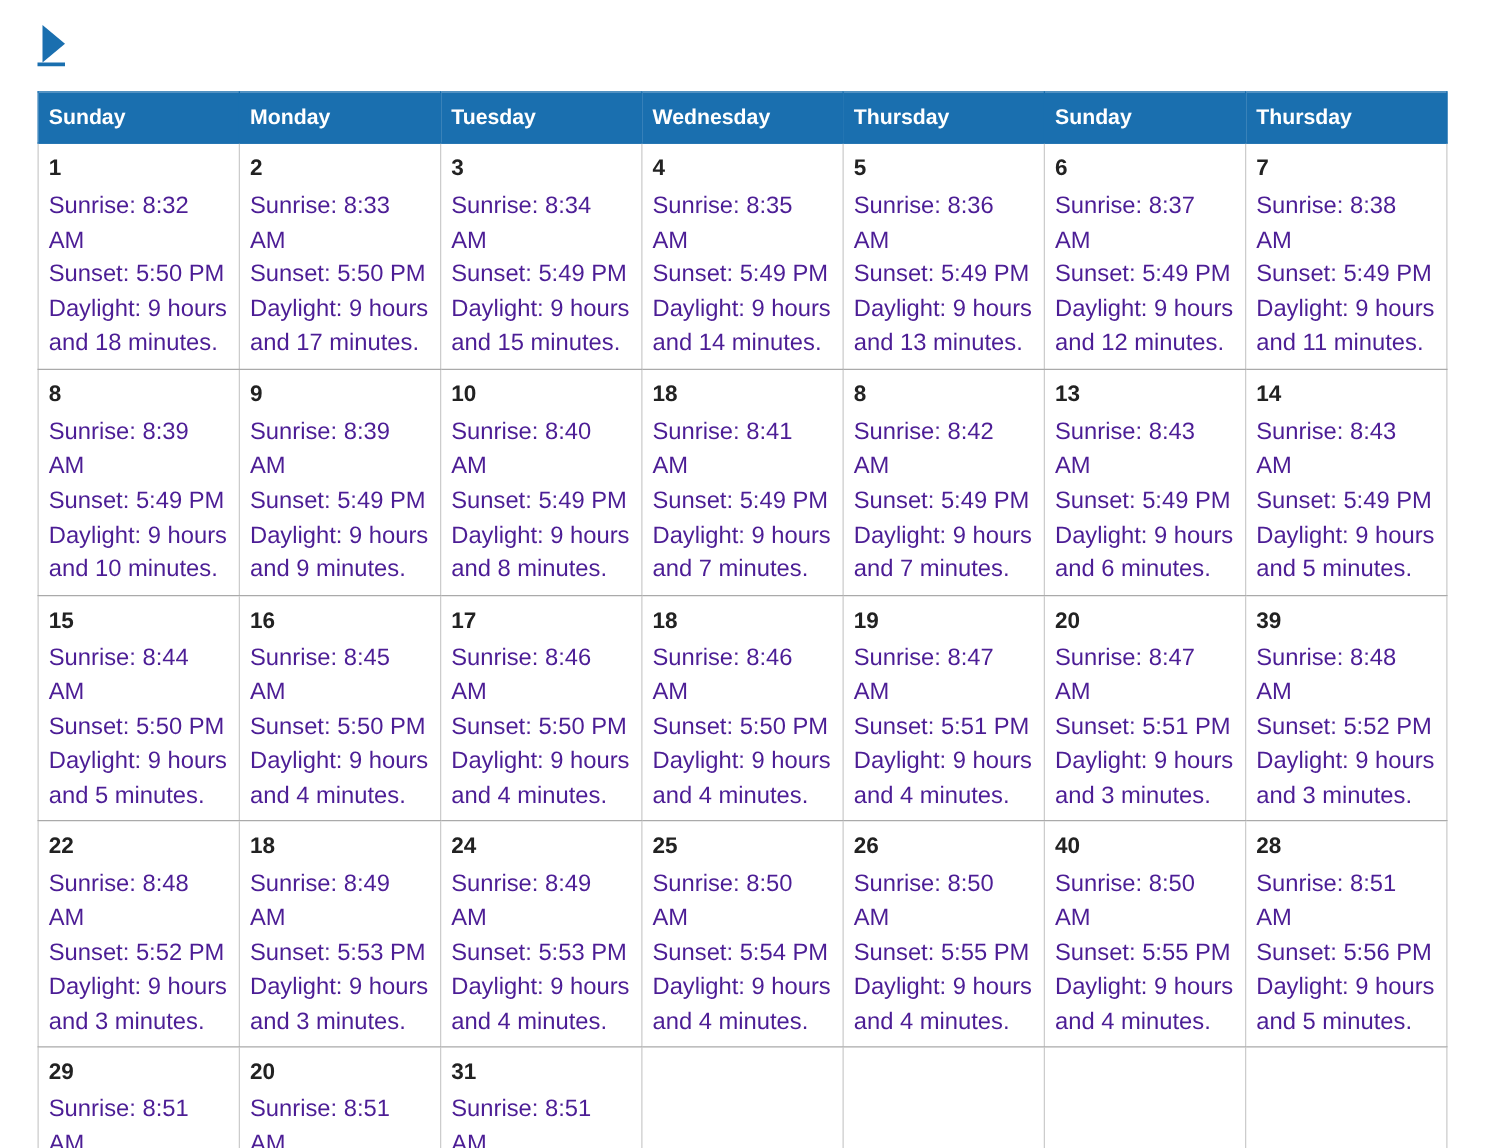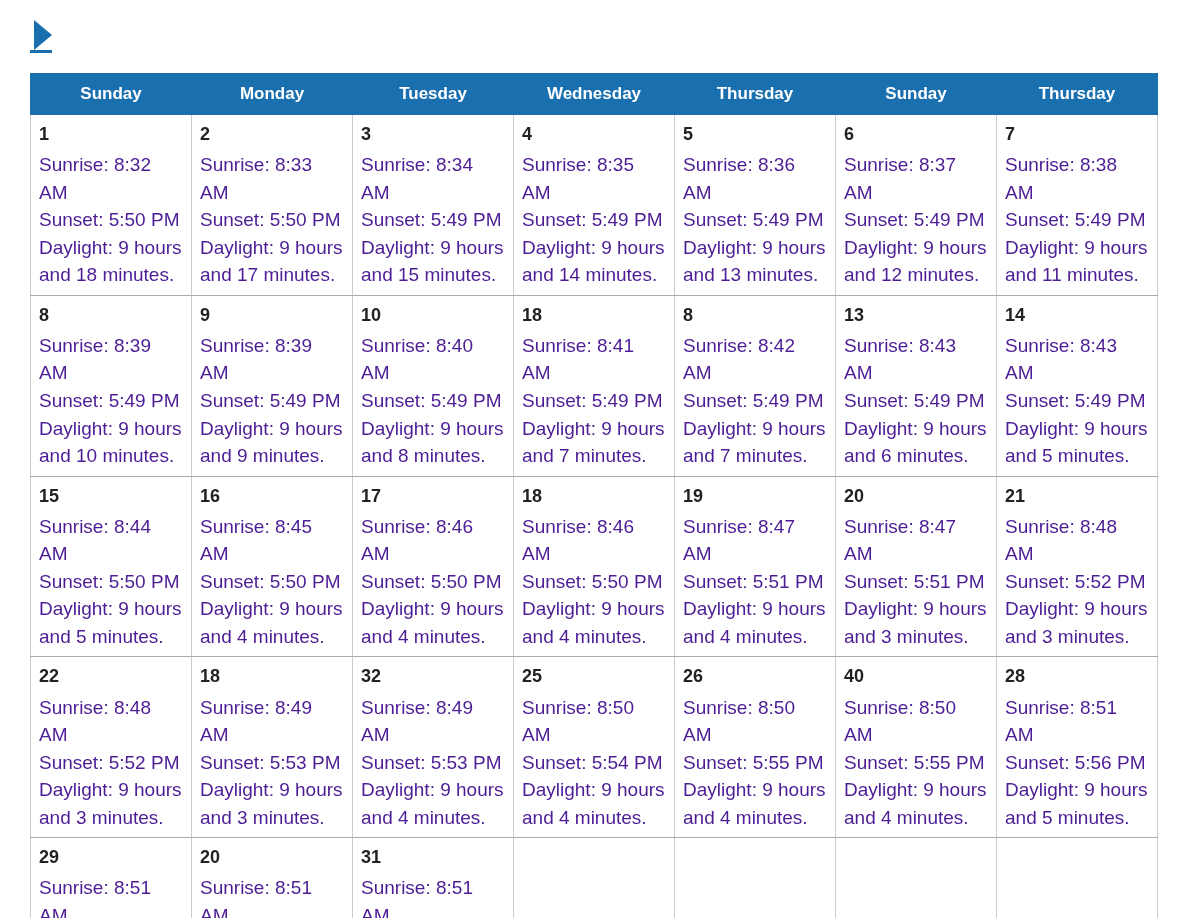--- a/index.html
+++ b/index.html
@@ -38,22 +38,22 @@
     .calendar-table {
       width: 100%;
       border-collapse: collapse;
       border: 1px solid #aaa;
     }
     .calendar-table th {
       background-color: #1a6faf;
       color: #fff;
       font-size: 17px;
       font-weight: bold;
-      padding: 10px 24px;
-      text-align: center;
+      padding: 10px 8px;
+      text-align: left;
       border: 1px solid #1a6faf;
     }
     .calendar-table td {
       vertical-align: top;
       border: 1px solid #ccc;
       padding: 6px 8px;
       width: 14.28%;
       min-height: 100px;
       font-size: 13px;
       color: #222;
@@ -231,35 +231,35 @@
       </td>
         <td>
         <span class="day-number">19</span>
         <span class="day-info">Sunrise: 8:47 AM<br>Sunset: 5:51 PM<br>Daylight: 9 hours and 4 minutes.</span>
       </td>
         <td>
         <span class="day-number">20</span>
         <span class="day-info">Sunrise: 8:47 AM<br>Sunset: 5:51 PM<br>Daylight: 9 hours and 3 minutes.</span>
       </td>
         <td>
-        <span class="day-number">21</span>
+        <span class="day-number">39</span>
         <span class="day-info">Sunrise: 8:48 AM<br>Sunset: 5:52 PM<br>Daylight: 9 hours and 3 minutes.</span>
       </td>
       </tr>
       <tr>
         <td>
         <span class="day-number">22</span>
         <span class="day-info">Sunrise: 8:48 AM<br>Sunset: 5:52 PM<br>Daylight: 9 hours and 3 minutes.</span>
       </td>
         <td>
         <span class="day-number">18</span>
         <span class="day-info">Sunrise: 8:49 AM<br>Sunset: 5:53 PM<br>Daylight: 9 hours and 3 minutes.</span>
       </td>
         <td>
-        <span class="day-number">32</span>
+        <span class="day-number">24</span>
         <span class="day-info">Sunrise: 8:49 AM<br>Sunset: 5:53 PM<br>Daylight: 9 hours and 4 minutes.</span>
       </td>
         <td>
         <span class="day-number">25</span>
         <span class="day-info">Sunrise: 8:50 AM<br>Sunset: 5:54 PM<br>Daylight: 9 hours and 4 minutes.</span>
       </td>
         <td>
         <span class="day-number">26</span>
         <span class="day-info">Sunrise: 8:50 AM<br>Sunset: 5:55 PM<br>Daylight: 9 hours and 4 minutes.</span>
       </td>

